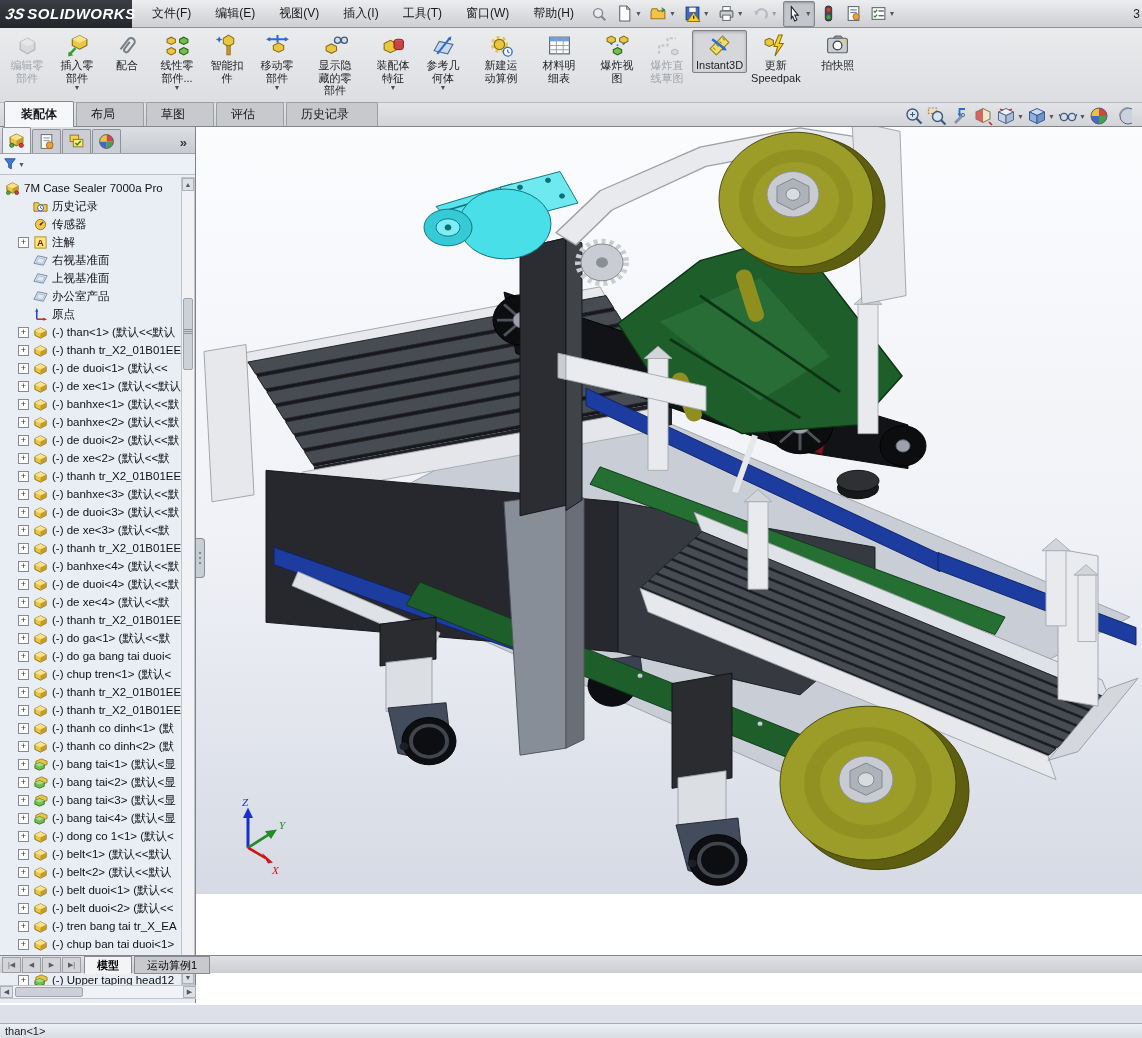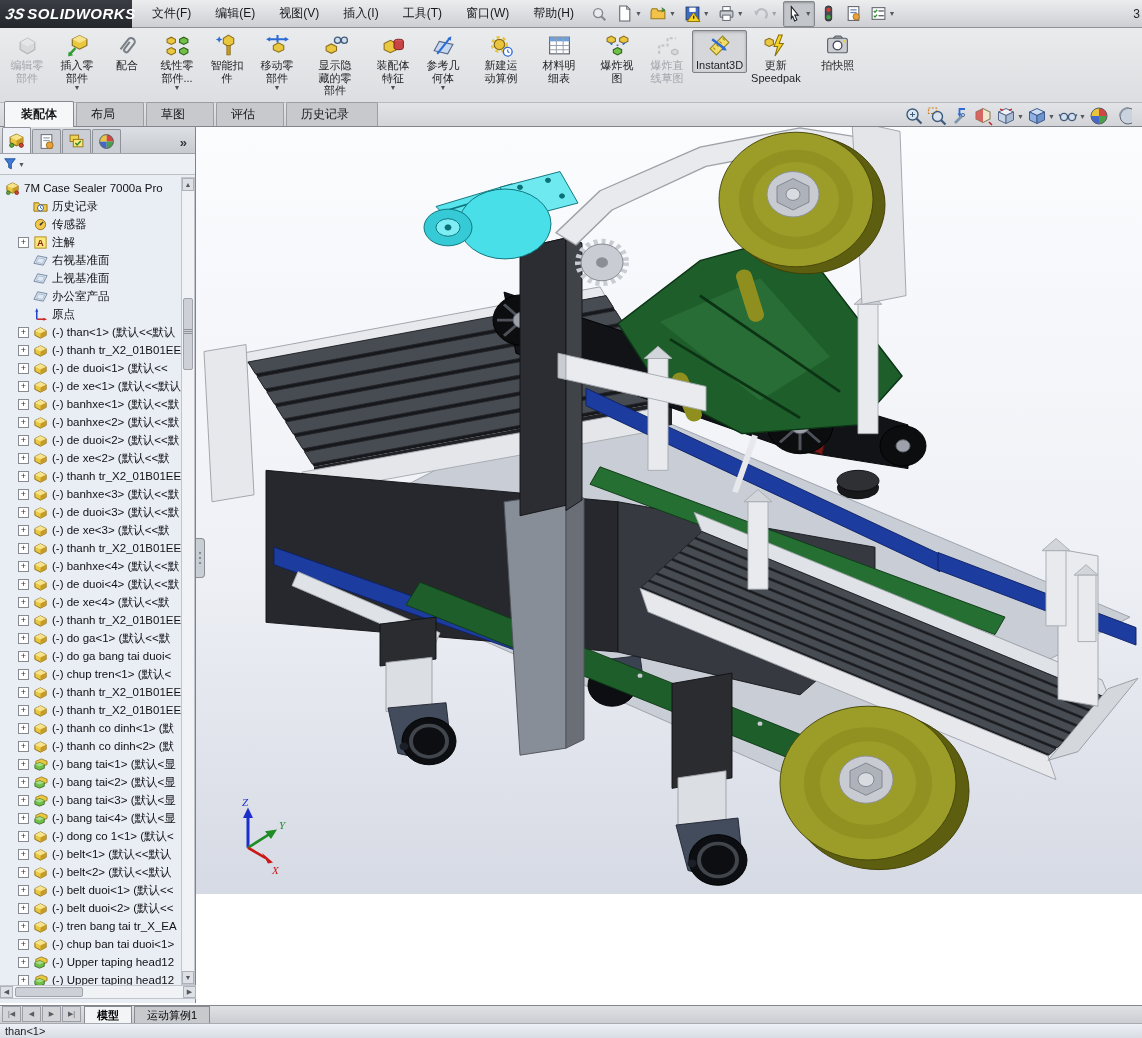--- a/index.html
+++ b/index.html
@@ -68,22 +68,22 @@
   
   .sb{position:absolute;background:#F0F2F5;border:1px solid #C2C5CB;box-sizing:border-box;}
   #fm-vscroll{right:0;top:50px;width:14px;height:808px;}
   #fm-hscroll{left:0;top:858px;width:196px;height:14px;border-left:none;border-right:none;}
   .sb-btn{position:absolute;background:#DDE0E5;border:1px solid #AEB2B8;color:#55585E;font-size:7px;display:flex;align-items:center;justify-content:center;box-sizing:border-box;}
   .sb-thumb{position:absolute;background:#CDD1D7;border:1px solid #9FA3AA;border-radius:2px;box-sizing:border-box;}
   .sb-grip{width:8px;height:1px;background:#8F939A;margin:1px auto;}
   #fm-splitter{position:absolute;left:196px;top:411px;width:8px;height:38px;background:#C9CDD4;border:1px solid #8A8E95;border-left:none;border-radius:0 4px 4px 0;display:flex;flex-direction:column;align-items:center;justify-content:center;gap:3px;}
   #fm-splitter i{width:2px;height:2px;background:#6F7379;border-radius:50%;}
   
-  #bottomtabs{position:absolute;left:0;top:1005px;width:1142px;height:18px;background:linear-gradient(#DFE1E4,#CBCDD1);
-    border-top:1px solid #83868C;box-sizing:border-box;display:flex;padding-left:2px;}
+  #bottomtabs{position:absolute;left:0;top:955px;width:1142px;height:18px;background:linear-gradient(#DFE1E4,#CBCDD1);
+    border-top:1px solid #83868C;box-sizing:border-box;display:flex;align-items:center;padding-left:2px;}
   .bt-nav{width:17px;height:14px;background:#D2D4D8;border:1px solid #9CA0A6;font-size:7px;color:#5A5E64;display:flex;align-items:center;justify-content:center;margin-right:1px;}
   .sheet-tab{font-size:11px;padding:1px 12px;border:1px solid #888B91;background:#C7C9CD;margin-left:2px;height:14px;line-height:14px;}
   .sheet-tab.active{background:#F3F4F6;font-weight:bold;border-bottom-color:#F3F4F6;}
   #statusbar{position:absolute;left:0;top:1023px;width:1142px;height:15px;background:linear-gradient(#EDF0F5,#D8DCE4);
     border-top:1px solid #A6AAB1;box-sizing:border-box;font-size:11px;color:#1b1d20;padding:1px 0 0 5px;}
 </style>
 </head>
 <body>
 
 <svg width="0" height="0" style="position:absolute" aria-hidden="true">

